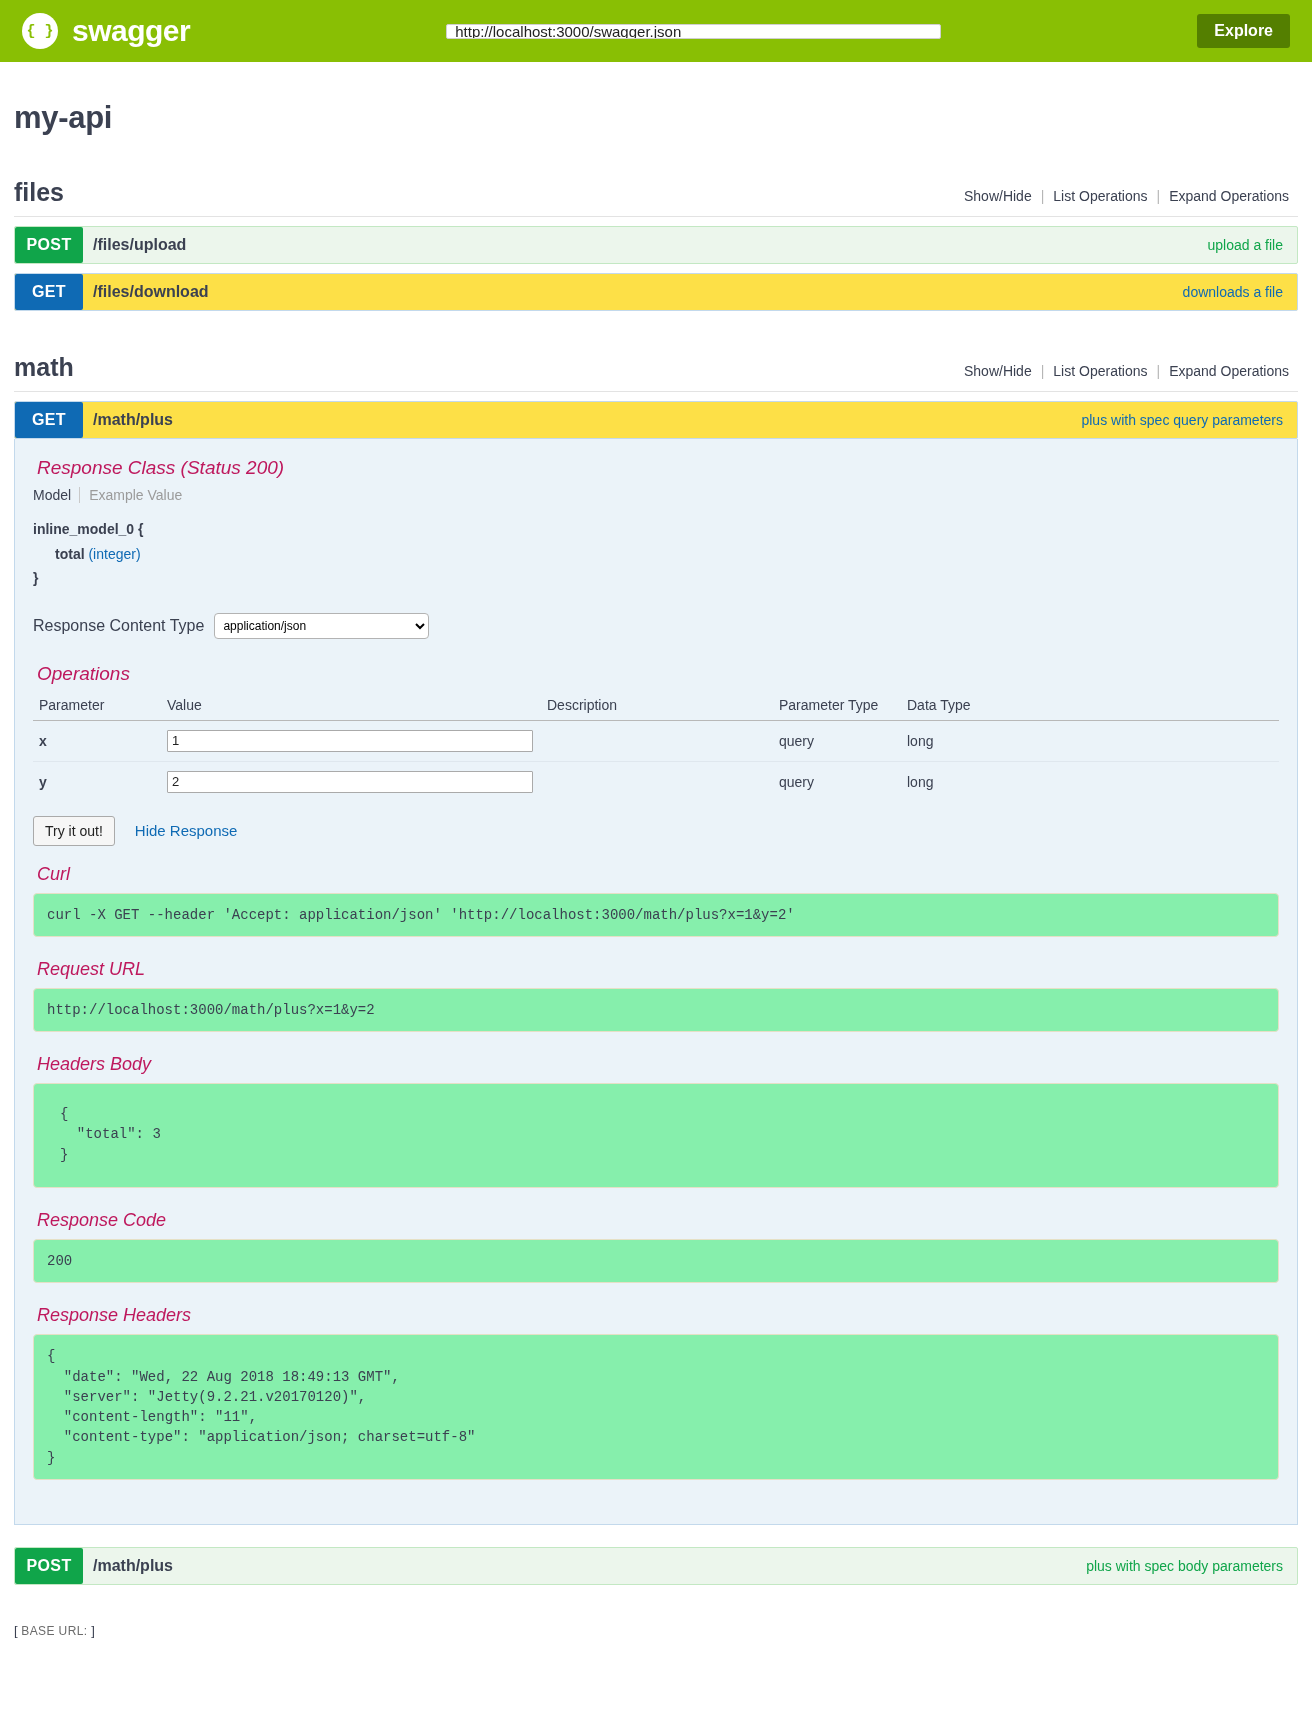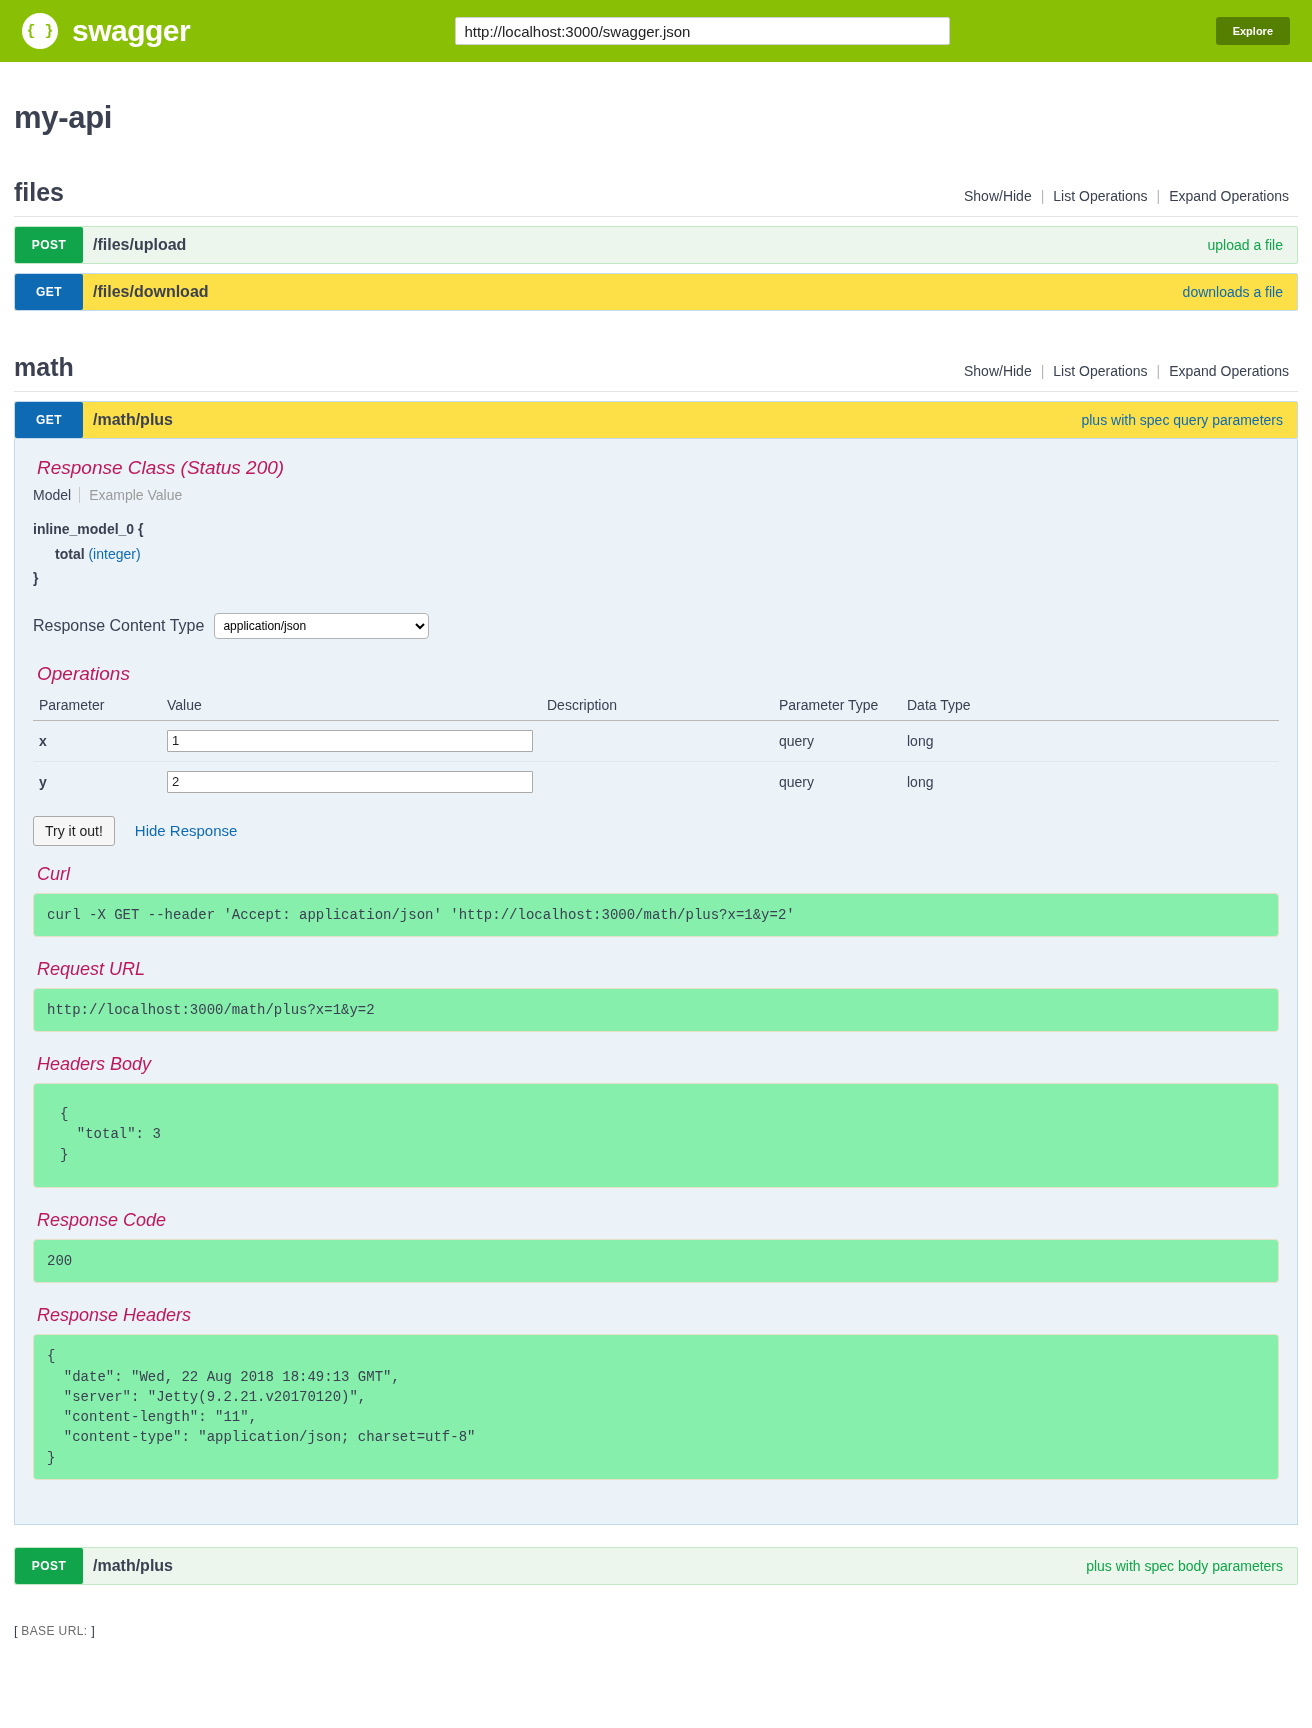--- a/index.html
+++ b/index.html
@@ -31,35 +31,35 @@
   }
   .logo-text {
     color: #ffffff;
     font-size: 30px;
     font-weight: bold;
     letter-spacing: -0.5px;
   }
   .topbar-spacer { flex: 1; }
   .url-input {
     width: 495px;
-    height: 28px;
+    height: 15px;
     font-size: 15px;
     padding: 3px 8px;
     border: 1px solid #cfcfcf;
     border-radius: 2px;
     background: #fff;
     color: #222;
     font-family: "Liberation Sans", sans-serif;
   }
   .explore-btn {
     background: #547f00;
     color: #ffffff;
     border: none;
     border-radius: 3px;
-    font-size: 11px;
+    font-size: 16px;
     font-weight: bold;
     padding: 8px 17px;
     cursor: pointer;
     font-family: "Liberation Sans", sans-serif;
   }
 
   
   .page { padding: 0 14px; }
   h1.api-title {
     font-size: 31px;
@@ -106,21 +106,21 @@
     padding-right: 14px;
   }
   .op-head.get  { background: #fde047; border-color: #c3d9ec; }
   .op-head.post { background: #ecf6ec; border-color: #c3e8c3; }
 
   .method {
     width: 68px;
     min-width: 68px;
     text-align: center;
     color: #ffffff;
-    font-size: 12px;
+    font-size: 16px;
     font-weight: bold;
     letter-spacing: 0.4px;
     padding: 7px 0;
     margin-right: 10px;
     border-radius: 2px;
     align-self: stretch;
     display: flex; align-items: center; justify-content: center;
   }
   .method.get  { background: #0f6ab4; }
   .method.post { background: #10a54a; }

